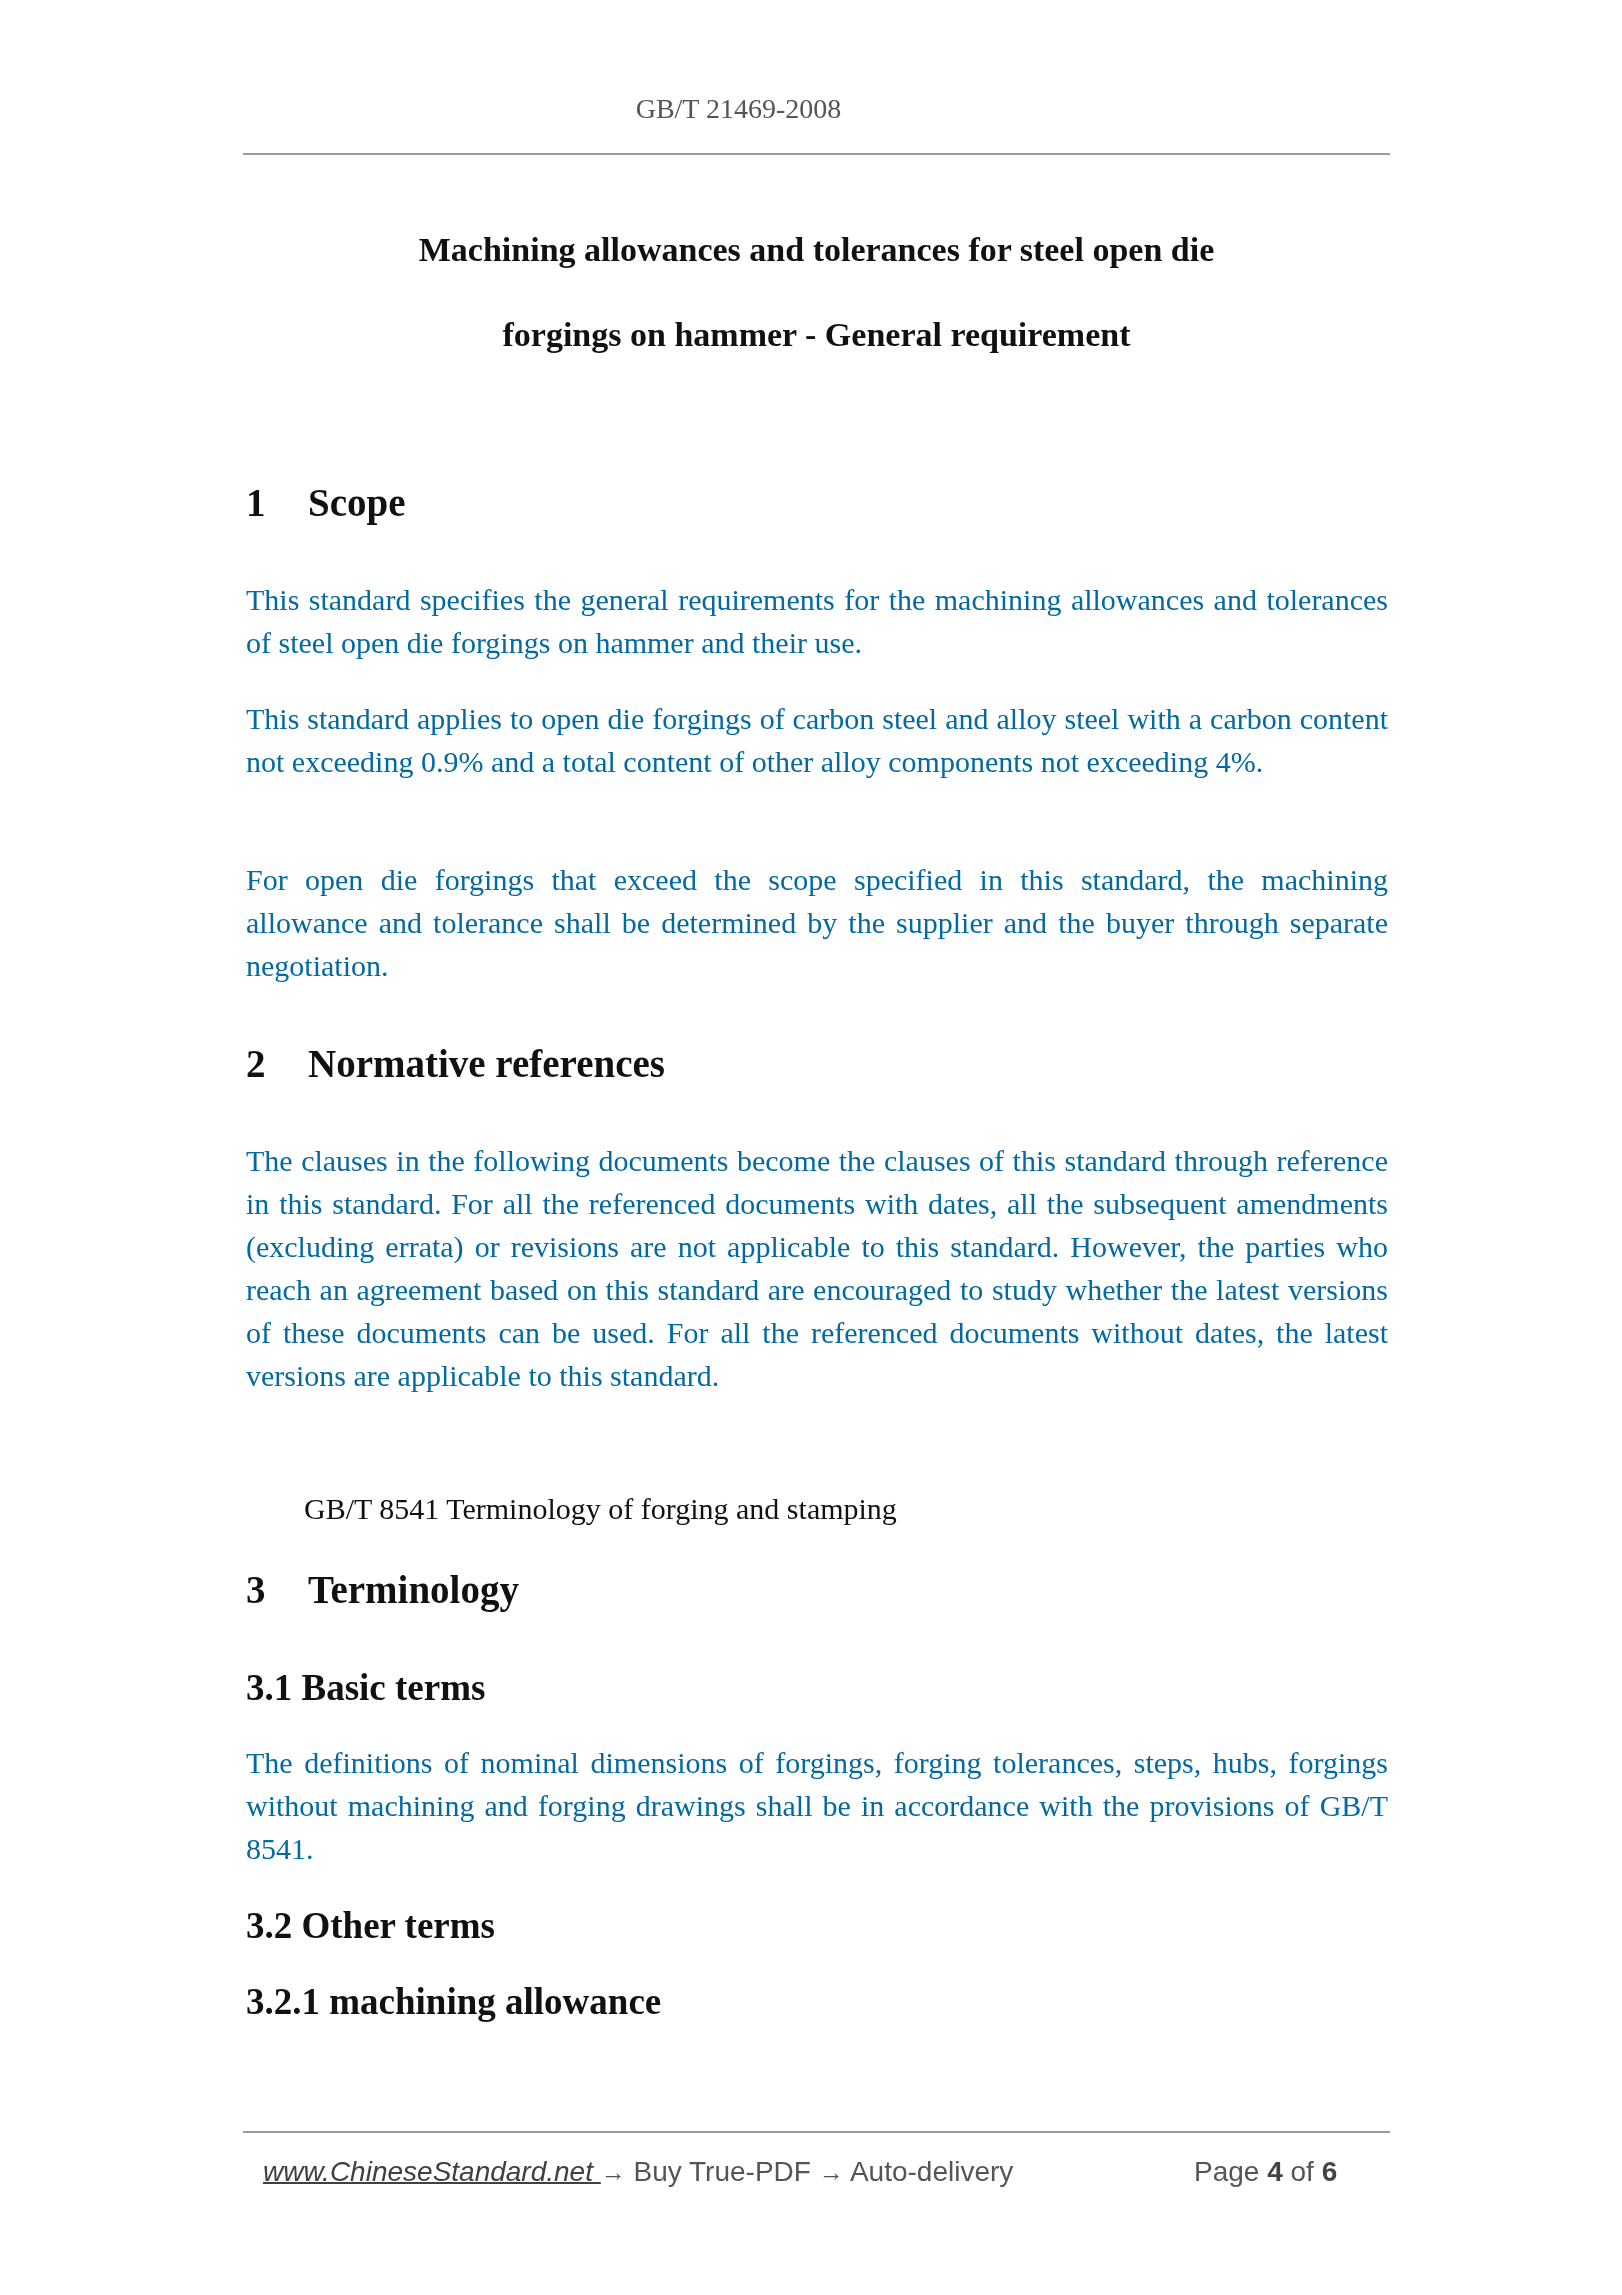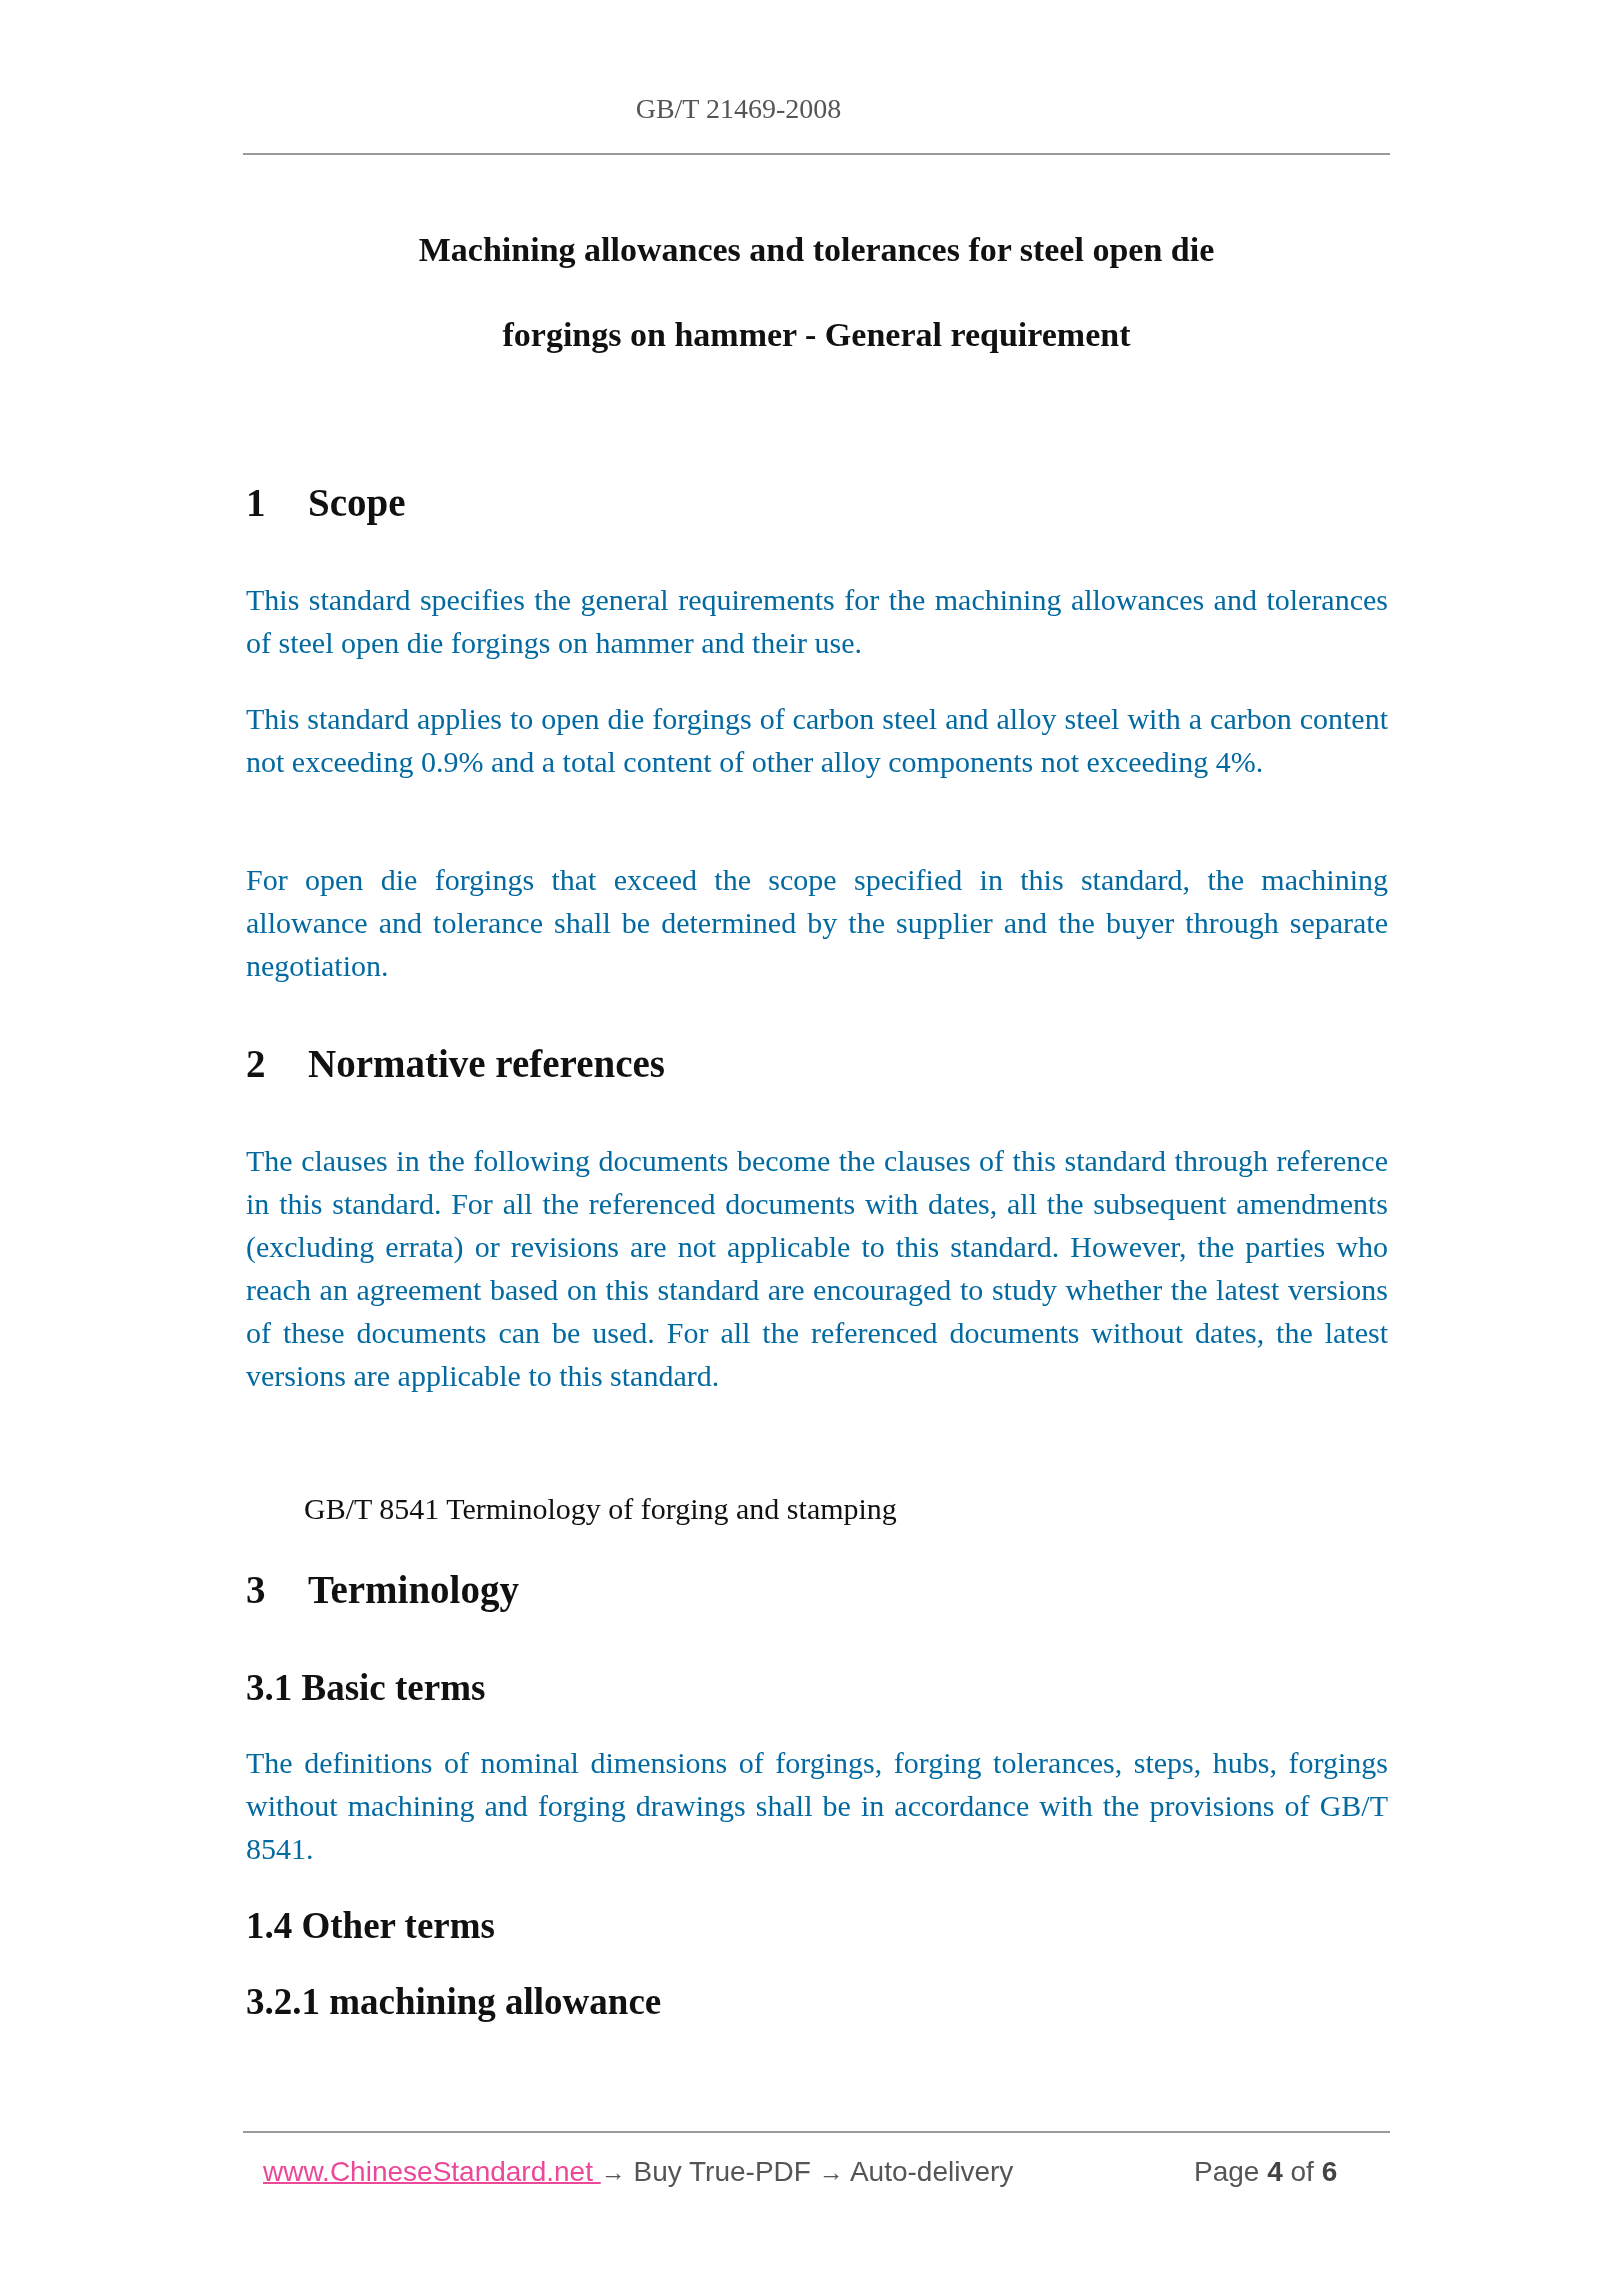--- a/index.html
+++ b/index.html
@@ -7,21 +7,21 @@
   .abs { position:absolute; }
   .hdr { left:0; width:1477px; top:93px; text-align:center; font-size:28px; color:#555; font-family:"Liberation Serif", serif; }
   .rule { left:243px; width:1147px; height:1.7px; background:#9a9a9a; }
   .title { left:243px; width:1147px; text-align:center; font-weight:bold; font-size:34px; line-height:43px; color:#111; }
   .h1 { left:246px; font-weight:bold; font-size:39px; line-height:42px; color:#111; }
   .h1 .num { display:inline-block; width:62px; }
   .h2 { left:246px; font-weight:bold; font-size:37px; line-height:33px; color:#111; }
   .para { left:246px; width:1142px; font-size:30px; line-height:43px; text-align:justify; color:#0369a1; }
   .ref { left:304px; font-size:30px; line-height:33px; color:#111; }
   .footer { top:2153px; font-family:"Liberation Sans", sans-serif; font-size:28px; color:#555; line-height:37px; }
-  .footer a { color:#ec4899; text-decoration:underline; text-decoration-thickness:1.7px; }
+  .footer a { color:#404040; text-decoration:underline; text-decoration-thickness:1.7px;font-style:italic; }
   .footer .arrow { font-size:25px; }
   .footer b { font-weight:bold; color:#444; }
 </style>
 </head>
 <body>
 
 <div class="abs hdr">GB/T 21469-2008</div>
 <div class="abs rule" style="top:153px;"></div>
 
 <div class="abs title" style="top:228px;">Machining allowances and tolerances for steel open die</div>
@@ -38,21 +38,21 @@
   <span class="num">2</span><span>Normative references</span>
 </div>
 <div class="abs para" style="top:1139px;">The clauses in the following documents become the clauses of this standard through reference in this standard. For all the referenced documents with dates, all the subsequent amendments (excluding errata) or revisions are not applicable to this standard. However, the parties who reach an agreement based on this standard are encouraged to study whether the latest versions of these documents can be used. For all the referenced documents without dates, the latest versions are applicable to this standard.</div>
 <div class="abs ref" style="top:1492px;">GB/T 8541 Terminology of forging and stamping</div>
 
 <div class="abs h1" style="top:1569px;">
   <span class="num">3</span><span>Terminology</span>
 </div>
 <div class="abs h2" style="top:1671px;">3.1 Basic terms</div>
 <div class="abs para" style="top:1741px;">The definitions of nominal dimensions of forgings, forging tolerances, steps, hubs, forgings without machining and forging drawings shall be in accordance with the provisions of GB/T 8541.</div>
-<div class="abs h2" style="top:1909px;">1.4 Other terms</div>
+<div class="abs h2" style="top:1909px;">3.2 Other terms</div>
 <div class="abs h2" style="top:1985px;">3.2.1 machining allowance</div>
 
 <div class="abs rule" style="top:2131px;"></div>
 <div class="abs footer" style="left:263px;">
   <a>www.ChineseStandard.net </a><span class="arrow">→</span><span> Buy True-PDF </span><span class="arrow">→</span><span> Auto-delivery</span>
 </div>
 <div class="abs footer" style="left:1194px;">
   <span>Page</span>
   <b>4</b>
   <span>of</span>

